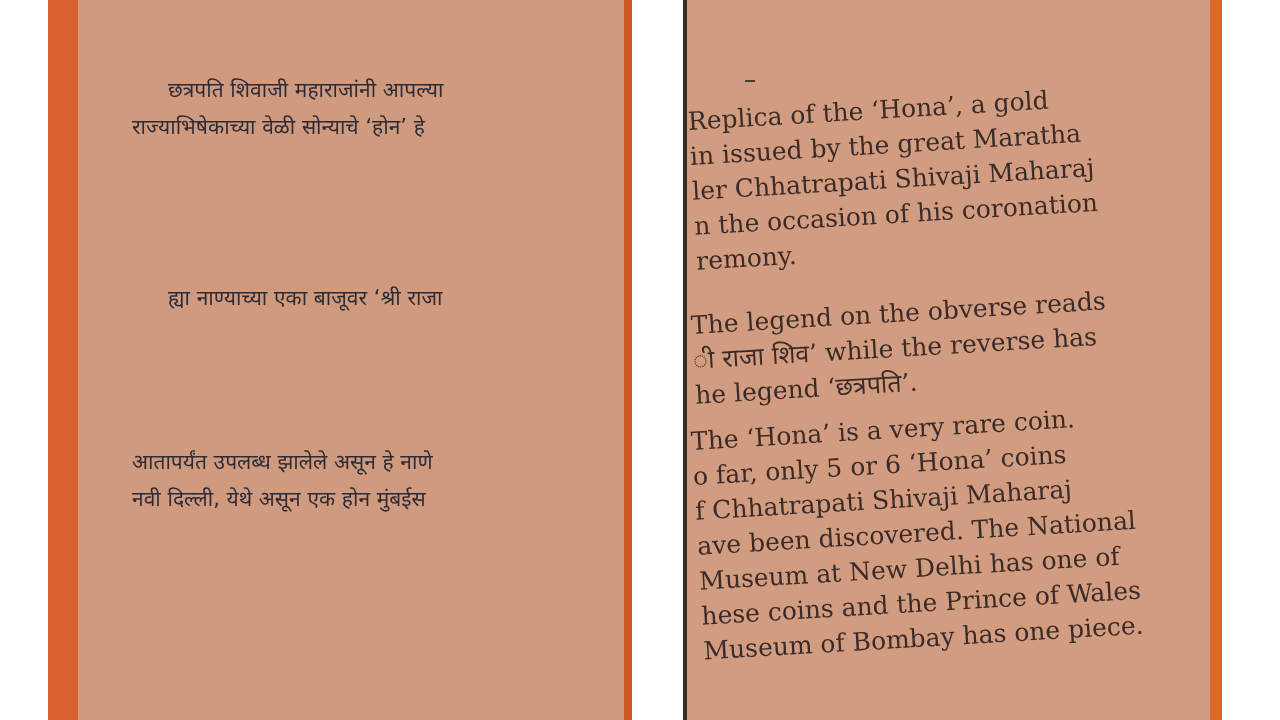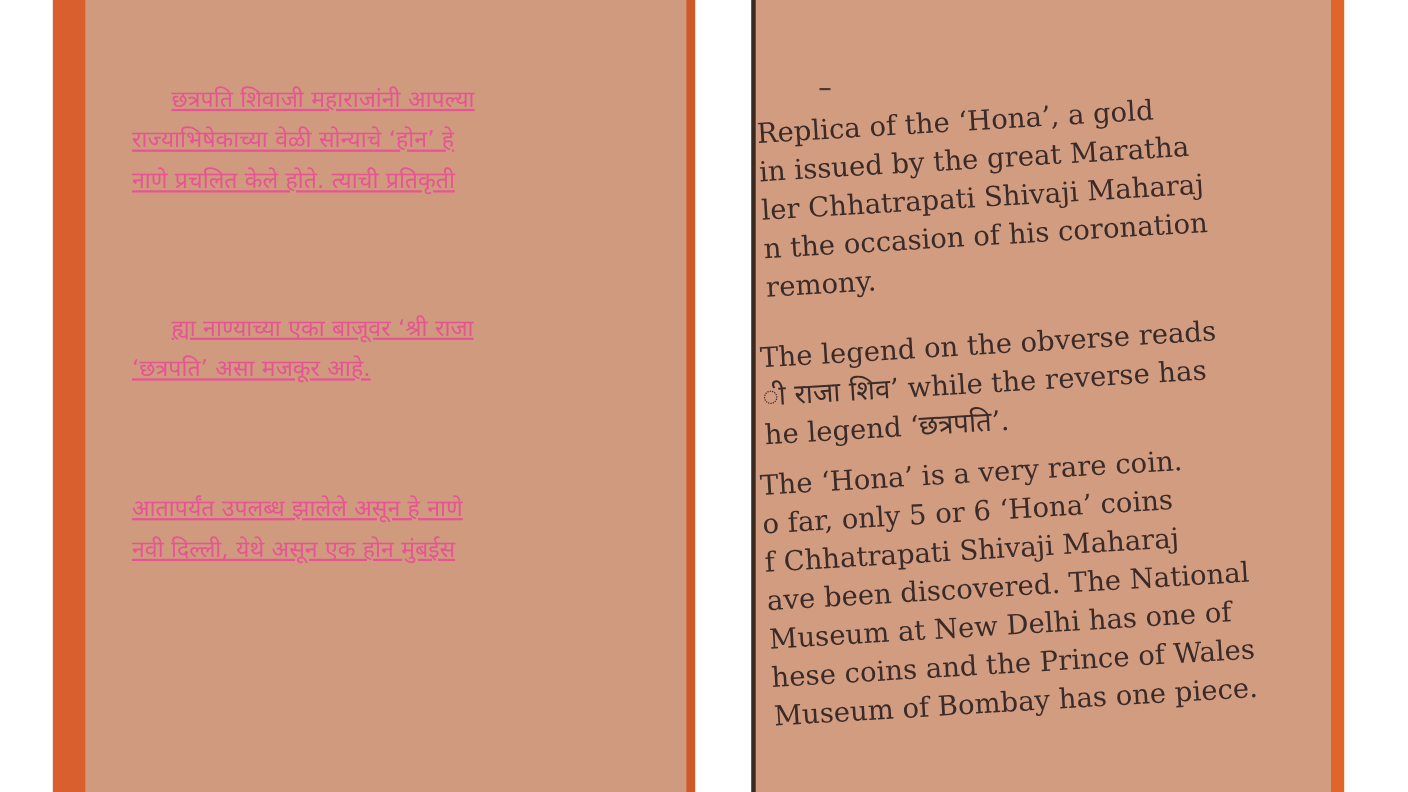--- a/index.html
+++ b/index.html
@@ -3,45 +3,43 @@
 <meta charset="utf-8">
 <style>
   html, body { margin:0; padding:0; }
   body { width:1280px; height:720px; background:#ffffff; position:relative; overflow:hidden; font-family:"DejaVu Serif", serif; }
   .page { position:absolute; top:0; height:720px; overflow:hidden; }
   #left-strip { left:48px; width:30px; background:#d9602e; }
   #left-page { left:78px; width:548px; background:#cf9a7d; }
   #left-edge { left:624px; width:8px; background:#cf5a28; }
   #right-page { left:683px; width:528px; background:#d29c80; border-left:4px solid #3b2a22; box-sizing:border-box; }
   #right-edge { left:1210px; width:12px; background:#e0652a; }
-  .mr-para { position:absolute; left:120px; width:440px; color:#ec4899; font-family:"DejaVu Sans", sans-serif; font-size:21px; line-height:37px; text-align:justify; text-indent:36px; opacity:0.85;text-decoration:underline; }
+  .mr-para { position:absolute; left:132px; width:440px; color:#0f172a; font-family:"DejaVu Sans", sans-serif; font-size:21px; line-height:37px; text-align:justify; text-indent:36px; opacity:0.85; }
   .mr-para .l { display:block; white-space:nowrap; text-indent:0; }
   .mr-para .l.first { padding-left:36px; }
   .en-block { position:absolute; color:#3a2b28; font-family:"DejaVu Serif", serif; font-size:25px; line-height:35px; transform-origin:left top; }
   .en-block .l { display:block; white-space:nowrap; }
   .dash { position:absolute; left:745px; top:80px; width:10px; height:2px; background:#4a3a33; }
 </style>
 </head>
 <body>
 
 <div class="page" id="left-strip"></div>
 <div class="page" id="left-page"></div>
 <div class="page" id="left-edge"></div>
 <div class="page" id="right-page"></div>
 <div class="page" id="right-edge"></div>
 
 <div class="mr-para" style="top:72px;">
   <span class="l first">छत्रपति शिवाजी महाराजांनी आपल्या</span>
   <span class="l">राज्याभिषेकाच्या वेळी सोन्याचे ‘होन’ हे</span>
-  <span class="l">नाणे प्रचलित केले होते. त्याची प्रतिकृती</span>
 </div>
 
 <div class="mr-para" style="top:280px;">
   <span class="l first">ह्या नाण्याच्या एका बाजूवर ‘श्री राजा</span>
-  <span class="l">‘छत्रपति’ असा मजकूर आहे.</span>
 </div>
 
 <div class="mr-para" style="top:444px;">
   <span class="l">आतापर्यंत उपलब्ध झालेले असून हे नाणे</span>
   <span class="l">नवी दिल्ली, येथे असून एक होन मुंबईस</span>
 </div>
 
 <div class="dash"></div>
 
 <div class="en-block" style="left:687px; top:104px; transform:rotate(-3.4deg);">

